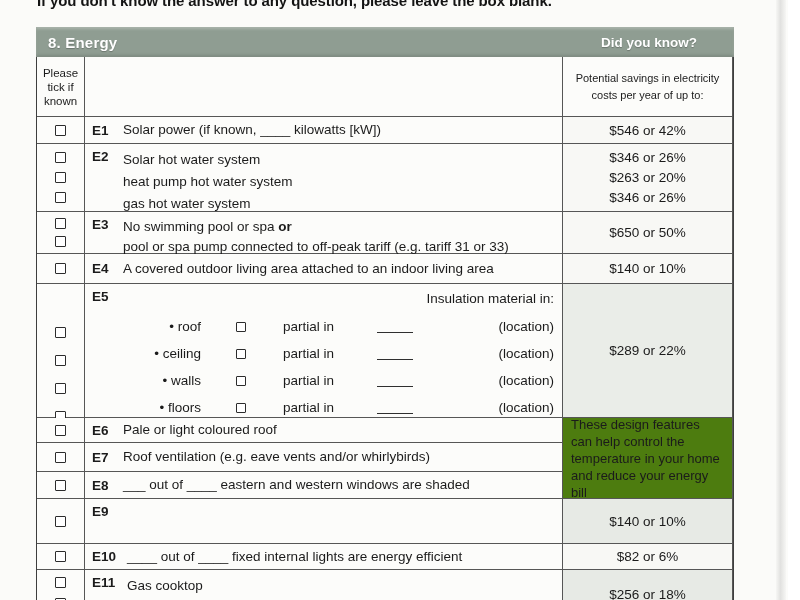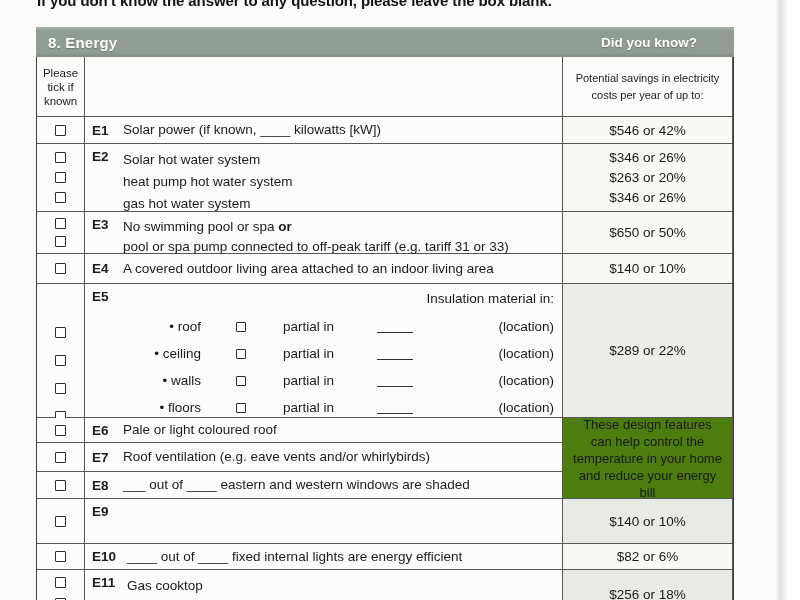--- a/index.html
+++ b/index.html
@@ -47,21 +47,21 @@
     font-size:11px;line-height:17px;padding:4px 10px;font-weight:500;}
 
   .content-cell{display:flex;align-items:center;padding:3px 8px 3px 7px;}
   .content-top{align-items:flex-start;padding-top:5px;}
   .rowlabel{font-weight:bold;flex:none;width:31px;}
   .rowlabel.tight{width:35px;}
   .rowtext{flex:1;line-height:22px;}
   .rowtext.lh20{line-height:20px;}
   b.inlineor{font-weight:bold;}
 
-  .val-cell{display:flex;align-items:center;justify-content:center;text-align:center;}
+  .val-cell{display:flex;align-items:center;justify-content:center;}
   .val-plain{background:#f8f8f5;}
   .val-tint1{background:#eaede8;}
   .val-tint2{background:#4d7c0f;}
   .val-tint3{background:#e7eae5;}
   .val-stack{flex-direction:column;justify-content:space-around;padding:4px 0;}
   .note-cell{font-size:13px;line-height:17px;padding:6px 8px;font-weight:500;}
   .val-cut{align-items:flex-start;padding-top:17px;}
 
   
   .e5-body{flex:1;display:flex;flex-direction:column;text-align:right;}

